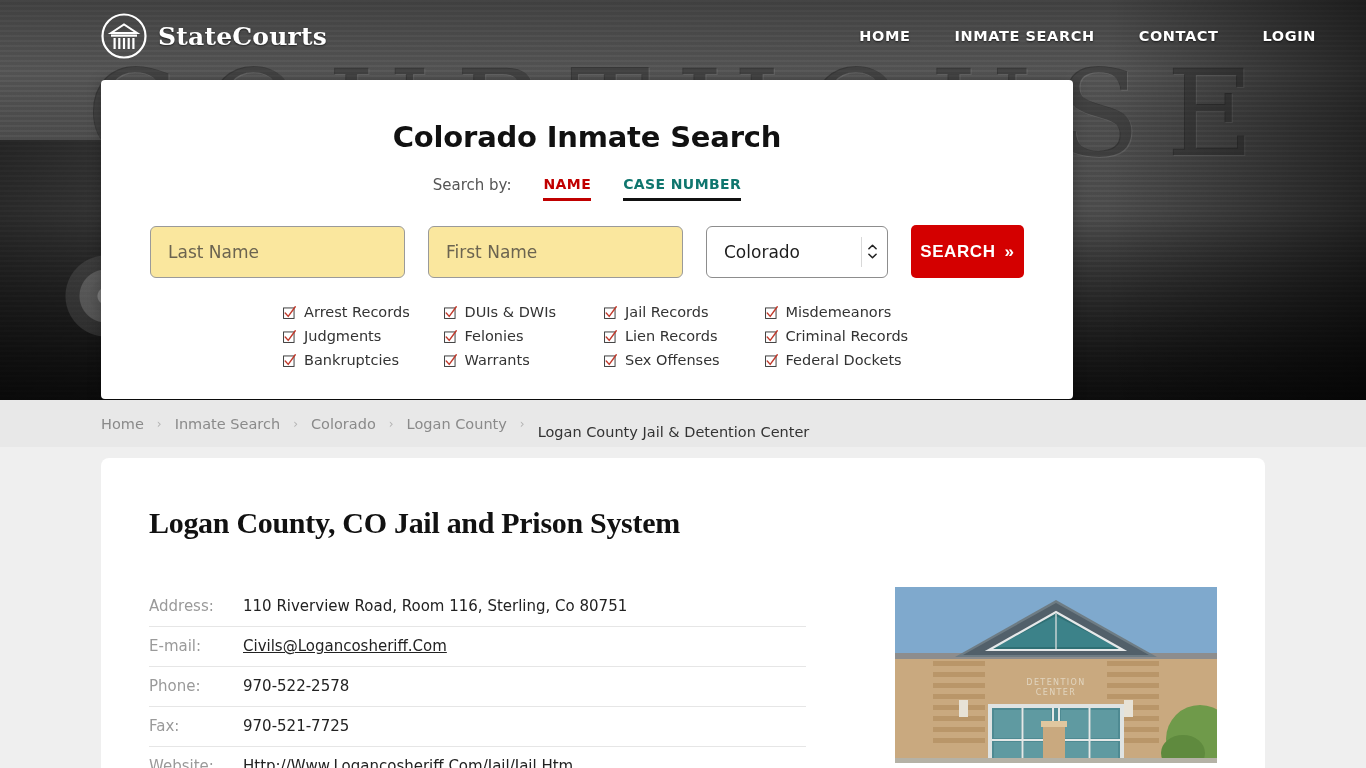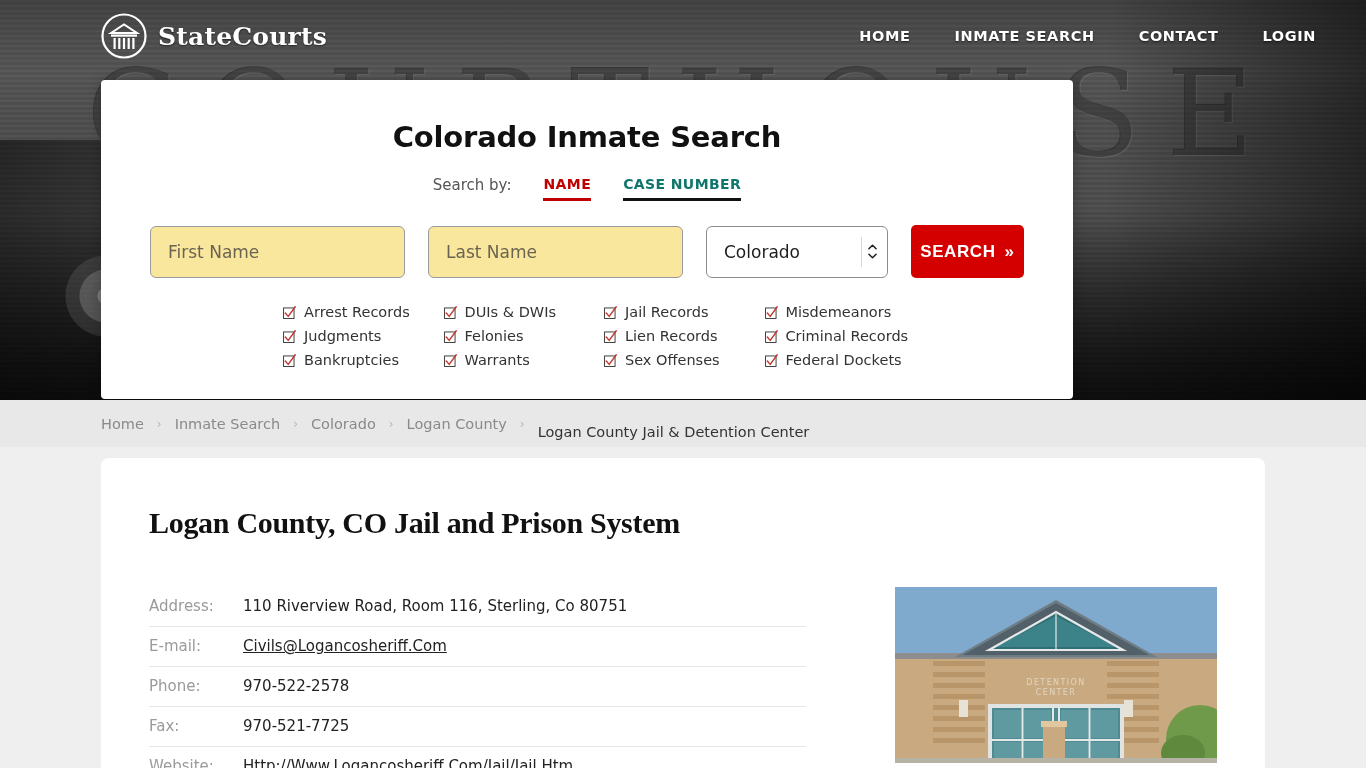--- a/index.html
+++ b/index.html
@@ -323,22 +323,22 @@
   <div class="search-card">
     <h1 class="card-title">Colorado Inmate Search</h1>
 
     <div class="searchby-row">
       <span class="searchby-label">Search by:</span>
       <span class="tab tab-name">NAME</span>
       <span class="tab tab-case">CASE NUMBER</span>
     </div>
 
     <div class="form-row">
+      <input class="field field-last" type="text" placeholder="Last Name" style="">
       <input class="field field-first" type="text" placeholder="First Name" style="">
-      <input class="field field-last" type="text" placeholder="Last Name" style="">
 
       <div class="select-wrap">
         <div class="select-box">
           <span>Colorado</span>
         </div>
         <div class="select-stepper">
           <svg class="chev" viewBox="0 0 10 6">
             <path d="M1 5 L5 1 L9 5" fill="none" stroke="#222" stroke-width="1.7" stroke-linecap="round" stroke-linejoin="round"></path>
           </svg>
           <svg class="chev" viewBox="0 0 10 6">

